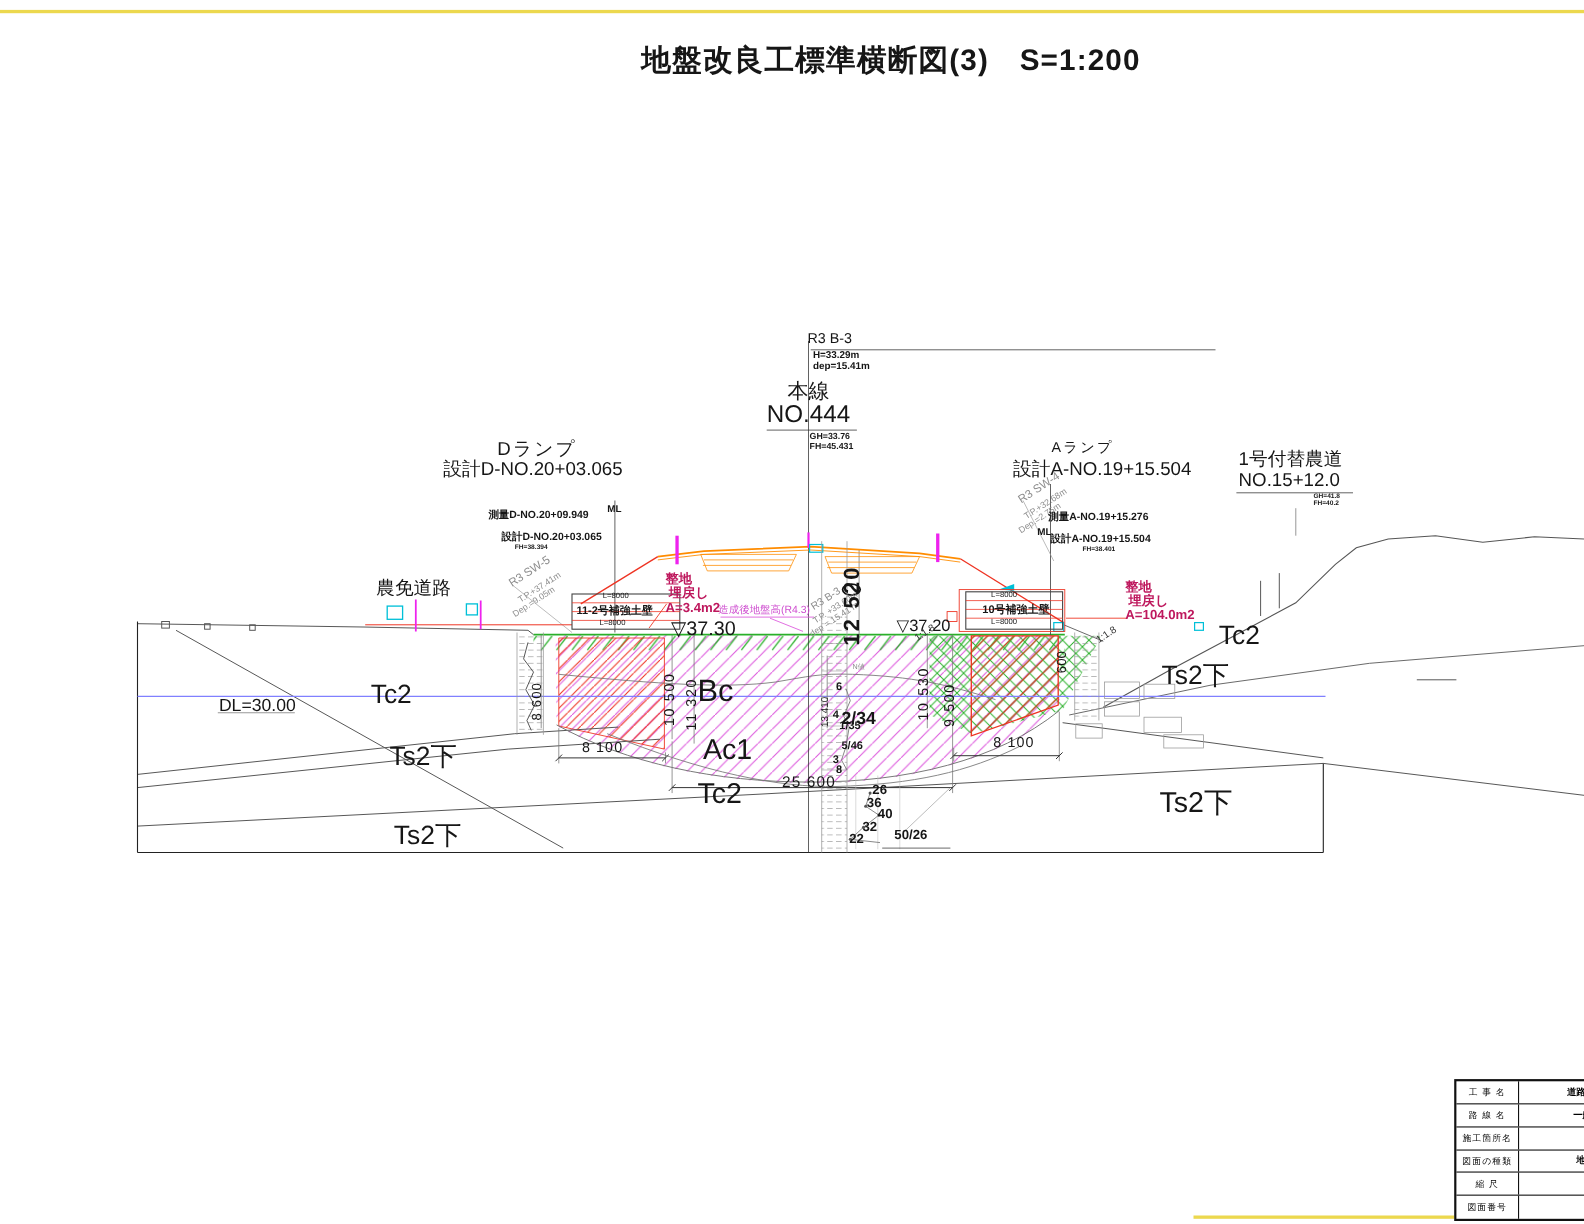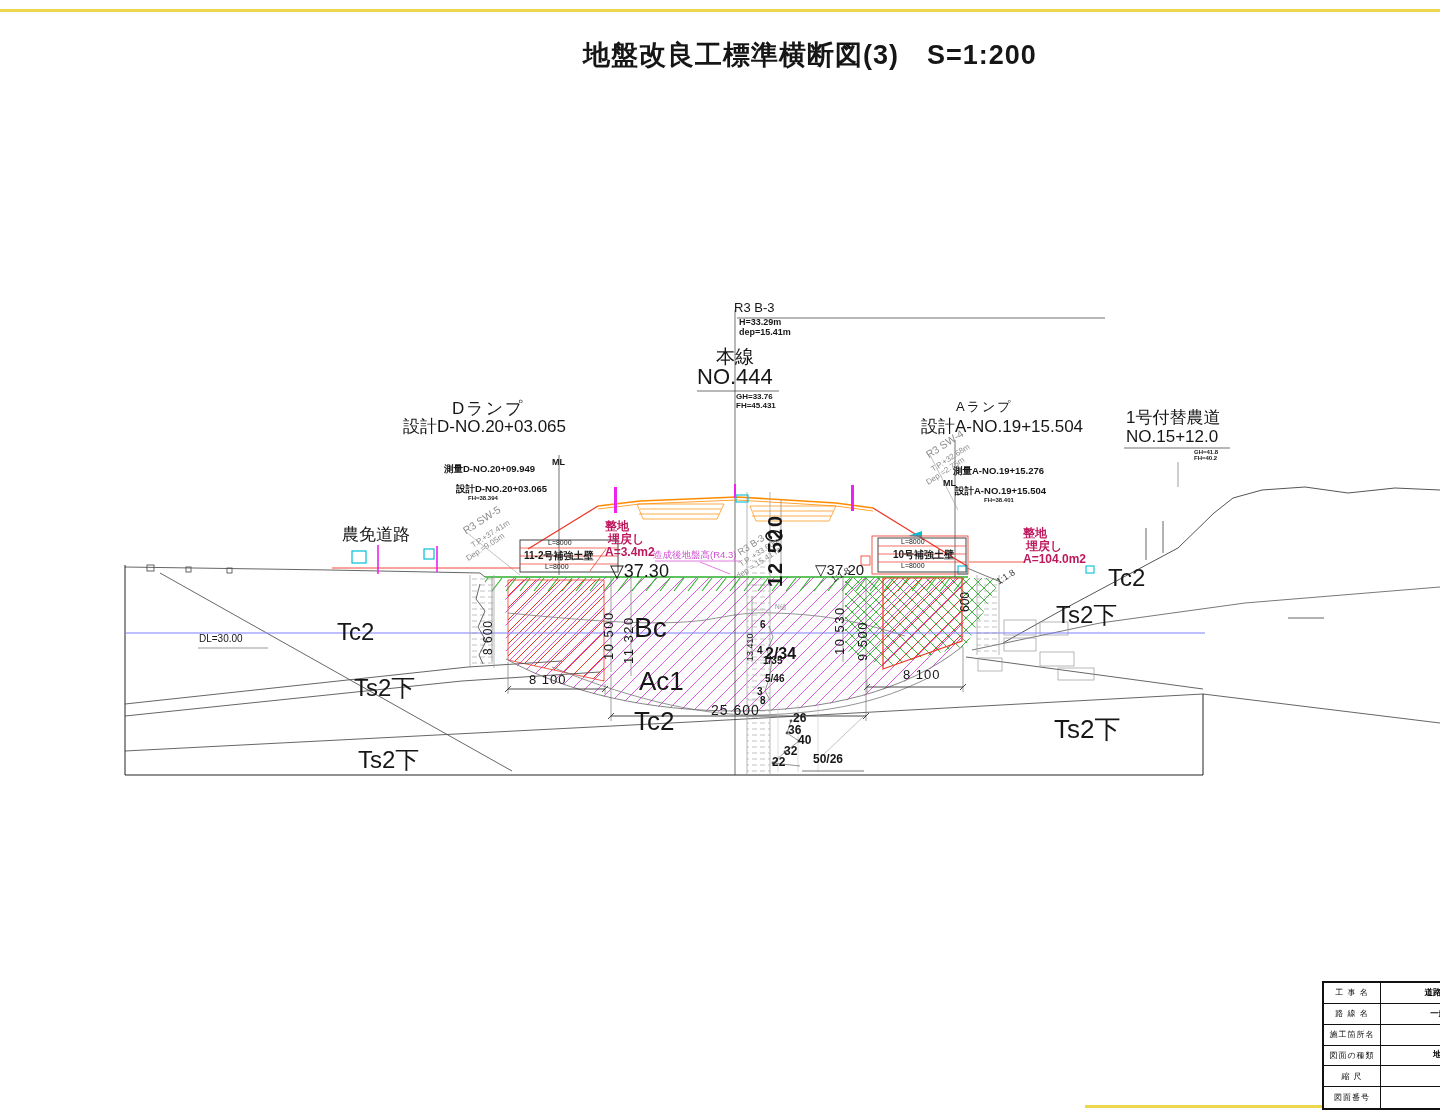--- a/index.html
+++ b/index.html
@@ -203,21 +203,21 @@
 <span class="lbl b" style="left:943px;top:479px;font-size:9px">ML</span>
 <span class="lbl b" style="left:955px;top:486px;font-size:9.5px">設計A-NO.19+15.504</span>
 <span class="lbl b" style="left:984px;top:497px;font-size:6px">FH=38.401</span>
 
 <span class="lbl" style="left:1126px;top:409px;font-size:17px">1号付替農道</span>
 <span class="lbl" style="left:1126px;top:428px;font-size:17px">NO.15+12.0</span>
 <span class="lbl b" style="left:1194px;top:449px;font-size:6px">GH=41.8</span>
 <span class="lbl b" style="left:1194px;top:455px;font-size:6px">FH=40.2</span>
 
 <span class="lbl" style="left:342px;top:526px;font-size:17px">農免道路</span>
-<span class="lbl" style="left:199px;top:634px;font-size:10px">DL=30.00</span>
+<span class="lbl" style="left:199px;top:634px;font-size:16px">DL=30.00</span>
 
 <span class="lbl" style="left:337px;top:620px;font-size:24px">Tc2</span>
 <span class="lbl" style="left:354px;top:676px;font-size:24px">Ts2下</span>
 <span class="lbl" style="left:358px;top:748px;font-size:24px">Ts2下</span>
 <span class="lbl" style="left:634px;top:614px;font-size:28px">Bc</span>
 <span class="lbl" style="left:639px;top:668px;font-size:26px">Ac1</span>
 <span class="lbl" style="left:634px;top:708px;font-size:26px">Tc2</span>
 <span class="lbl" style="left:1108px;top:566px;font-size:24px">Tc2</span>
 <span class="lbl" style="left:1056px;top:603px;font-size:24px">Ts2下</span>
 <span class="lbl" style="left:1054px;top:716px;font-size:26px">Ts2下</span>

